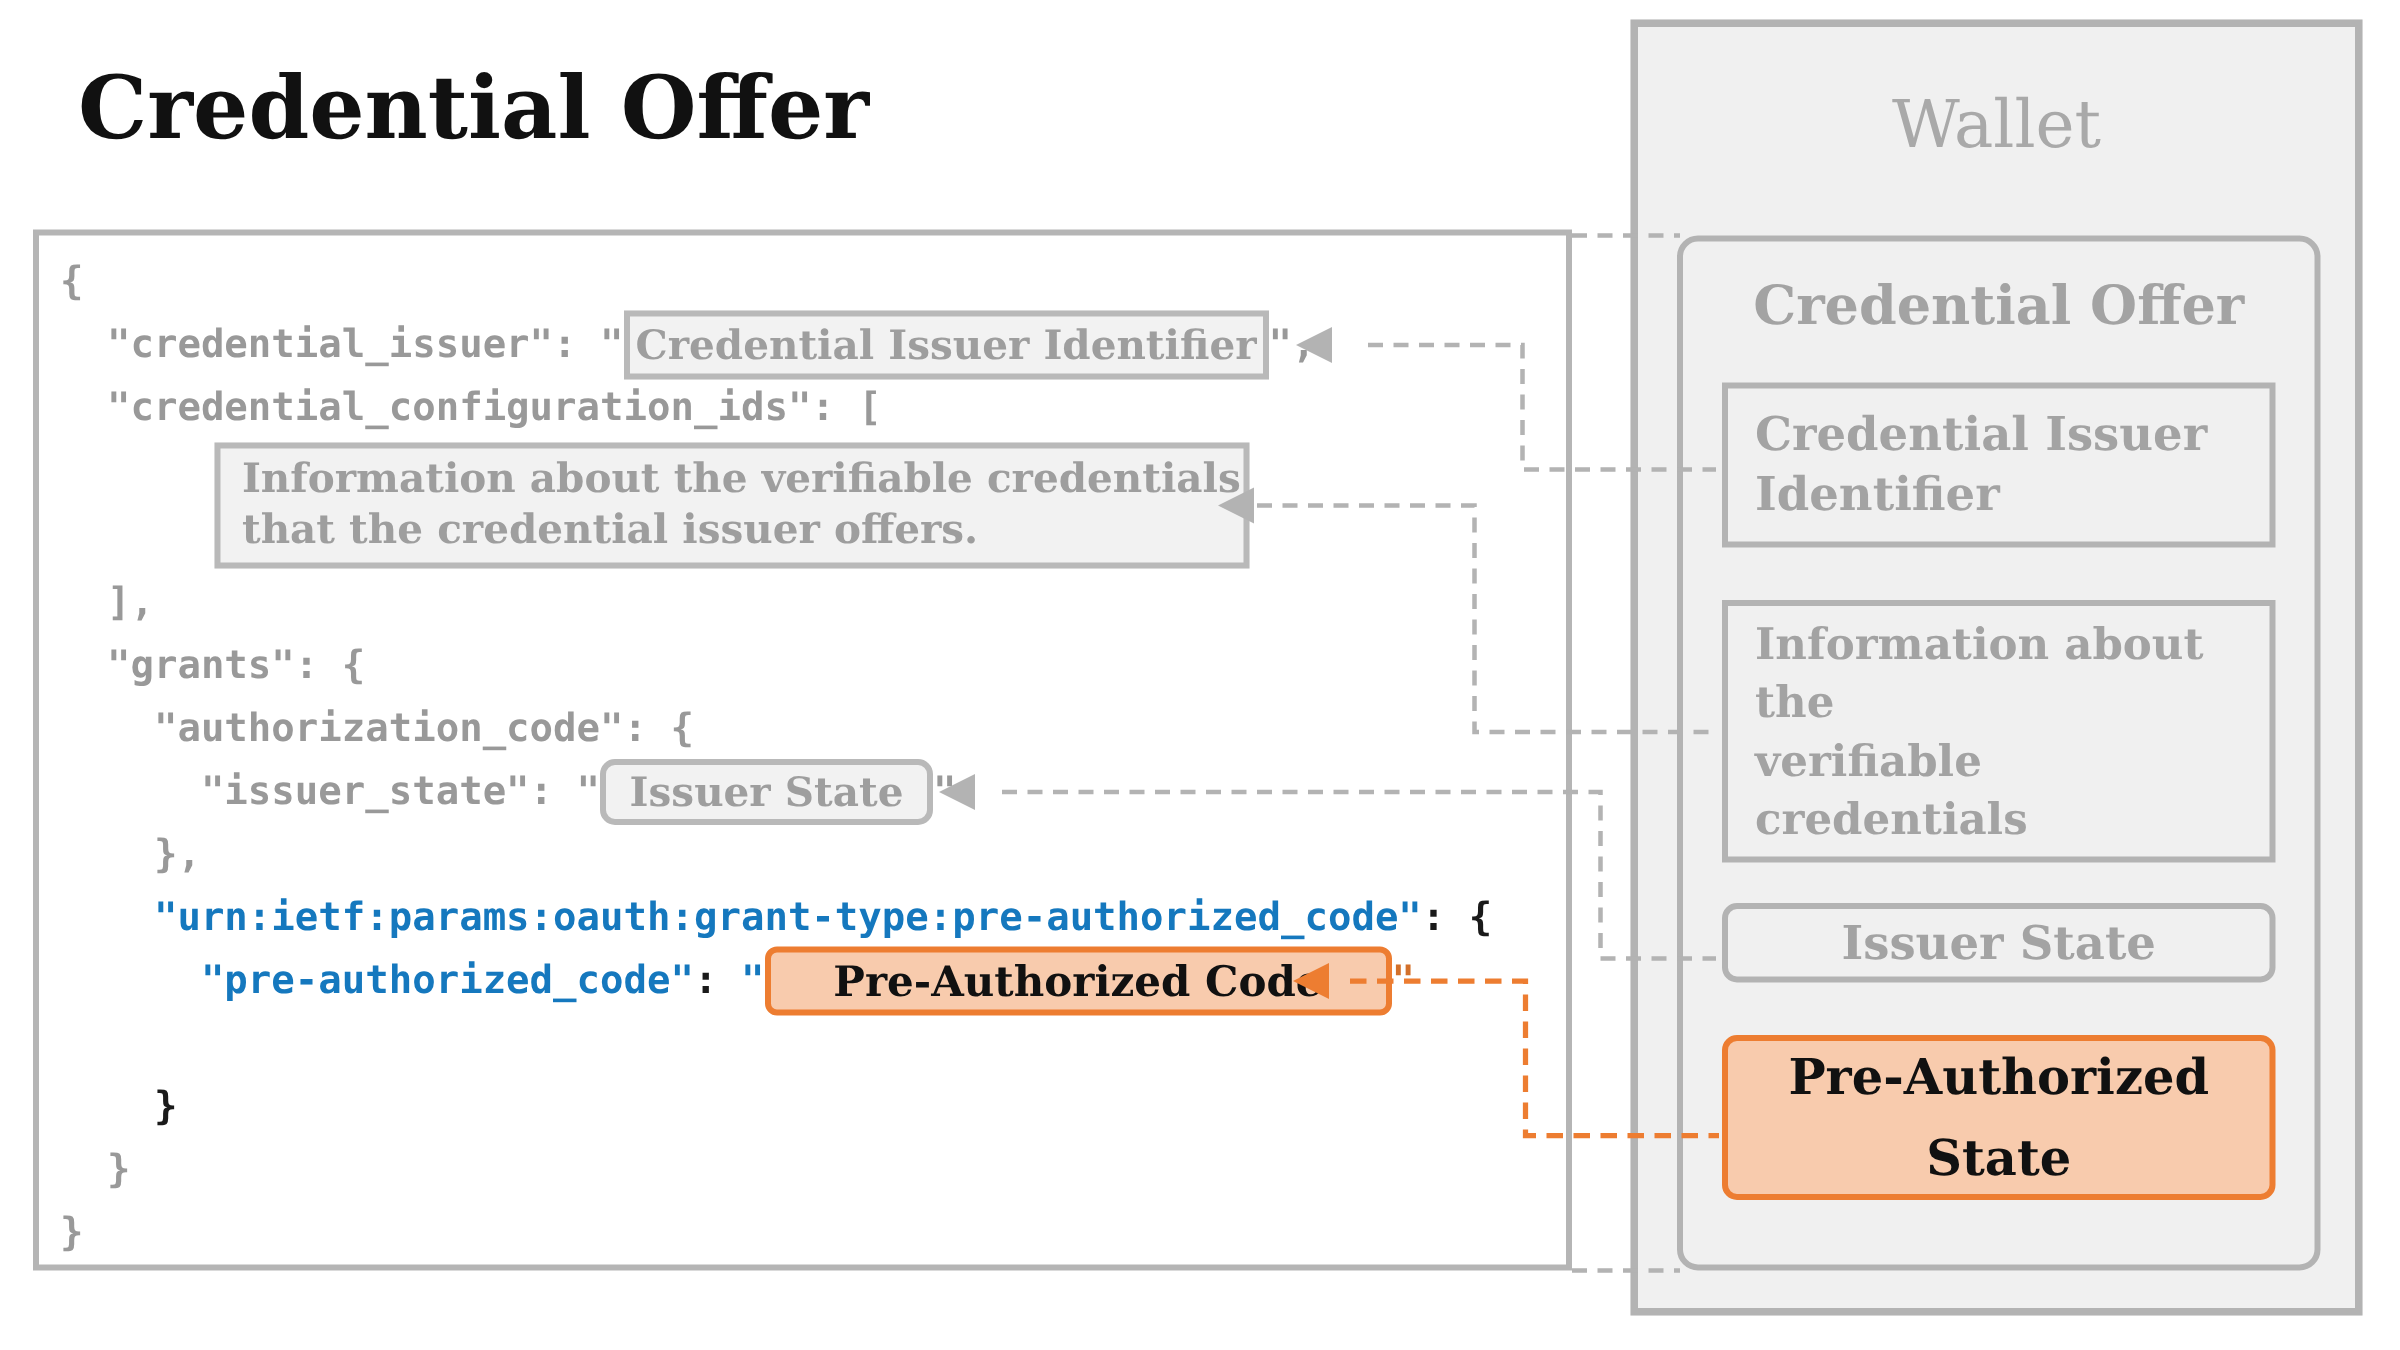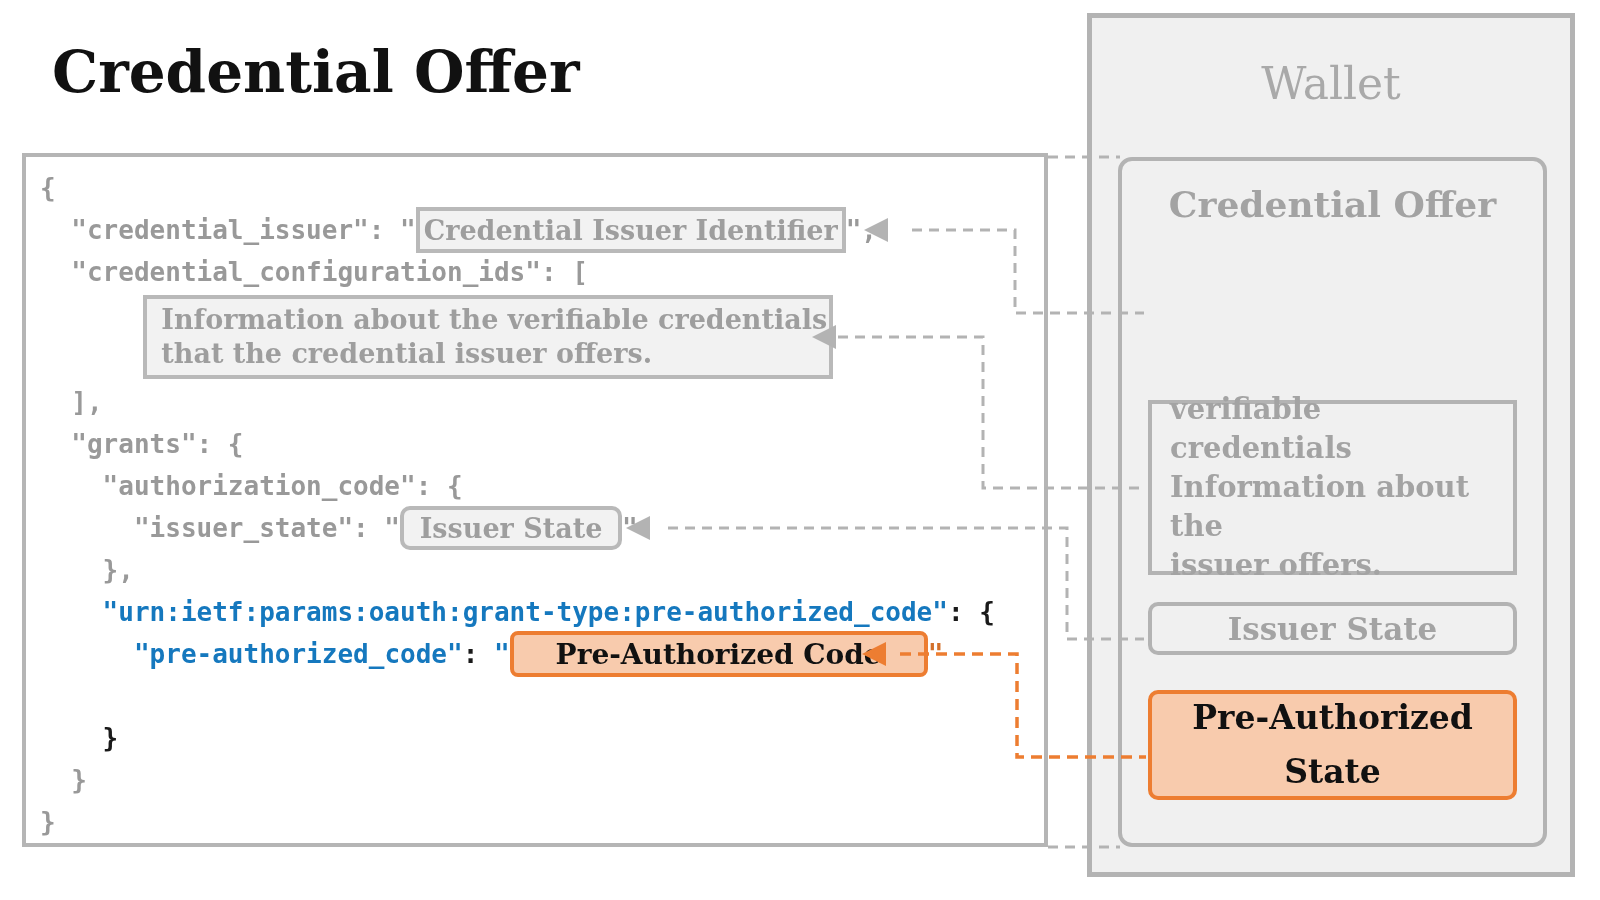--- a/index.html
+++ b/index.html
@@ -99,25 +99,28 @@
   </div>
 
   <div class="wallet">
     <div class="wallet-title">Wallet</div>
   </div>
 
   <div class="co-box">
     <div class="co-title">Credential Offer</div>
   </div>
 
+  <div class="w-item w-gray w-cii">
+    <span>Credential Issuer</span>
+    <span>Identifier</span>
+  </div>
 
   <div class="w-item w-gray w-info">
+    <span>Information about the</span>
     <span>verifiable credentials</span>
-    <span>Information about the</span>
-    <span>issuer offers.</span>
   </div>
 
   <div class="w-item w-gray w-istate">
     <span>Issuer State</span>
   </div>
 
   <div class="w-item w-orange w-pac">
     <span>Pre-Authorized</span>
     <span>State</span>
   </div>

